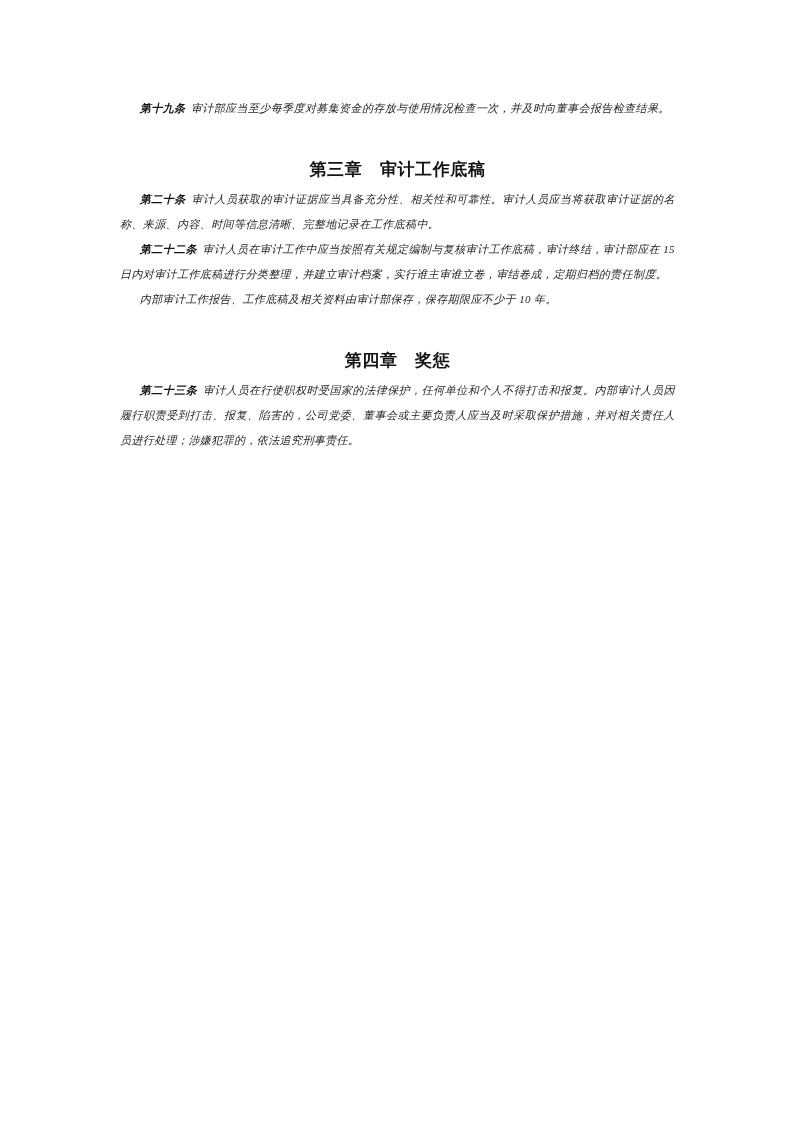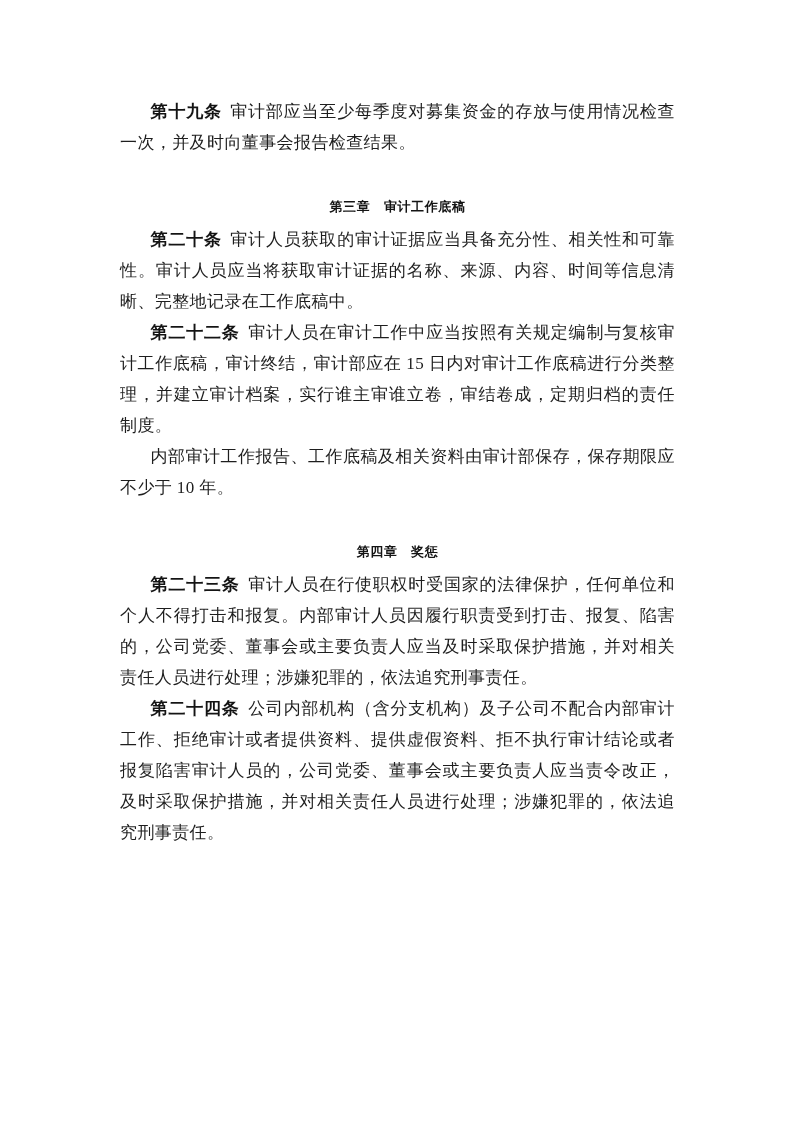--- a/index.html
+++ b/index.html
@@ -13,35 +13,36 @@
     font-family: "Liberation Serif", "DejaVu Serif", serif;
   }
   .page {
     width: 793px;
     height: 1122px;
     background: #ffffff;
     color: #1e1e1e;
     padding: 96px 118px 0 120px;
   }
   .para {
-    font-size: 17px;
-    line-height: 31px;
+    font-size: 11px;
+    line-height: 25px;
     letter-spacing: 0.4px;
     text-align: justify;
     text-indent: 1.8em;
     word-break: break-all;
     color: #1e1e1e;
+    font-style: italic;
   }
   .art-num {
     font-weight: bold;
     margin-right: 0.5em;
     color: #141414;
   }
   .chapter {
-    font-size: 13px;
+    font-size: 17px;
     font-weight: bold;
     line-height: 34px;
     margin-top: 32px;
     text-align: center;
     text-indent: 0;
     letter-spacing: 0.6px;
     color: #141414;
   }
 </style>
 </head>
@@ -57,16 +58,15 @@
   <p class="para"><b class="art-num">第二十条</b><span>审计人员获取的审计证据应当具备充分性、相关性和可靠性。审计人员应当将获取审计证据的名称、来源、内容、时间等信息清晰、完整地记录在工作底稿中。</span></p>
 
   <p class="para"><b class="art-num">第二十二条</b><span>审计人员在审计工作中应当按照有关规定编制与复核审计工作底稿，审计终结，审计部应在 15 日内对审计工作底稿进行分类整理，并建立审计档案，实行谁主审谁立卷，审结卷成，定期归档的责任制度。</span></p>
 
   <p class="para"><span>内部审计工作报告、工作底稿及相关资料由审计部保存，保存期限应不少于 10 年。</span></p>
 
   <h2 class="chapter">第四章　奖惩</h2>
 
   <p class="para"><b class="art-num">第二十三条</b><span>审计人员在行使职权时受国家的法律保护，任何单位和个人不得打击和报复。内部审计人员因履行职责受到打击、报复、陷害的，公司党委、董事会或主要负责人应当及时采取保护措施，并对相关责任人员进行处理；涉嫌犯罪的，依法追究刑事责任。</span></p>
 
-  <p class="para"><b class="art-num">第二十四条</b><span>公司内部机构（含分支机构）及子公司不配合内部审计工作、拒绝审计或者提供资料、提供虚假资料、拒不执行审计结论或者报复陷害审计人员的，公司党委、董事会或主要负责人应当责令改正，及时采取保护措施，并对相关责任人员进行处理；涉嫌犯罪的，依法追究刑事责任。</span></p>
 
 
 </div>
 
 </body></html>

